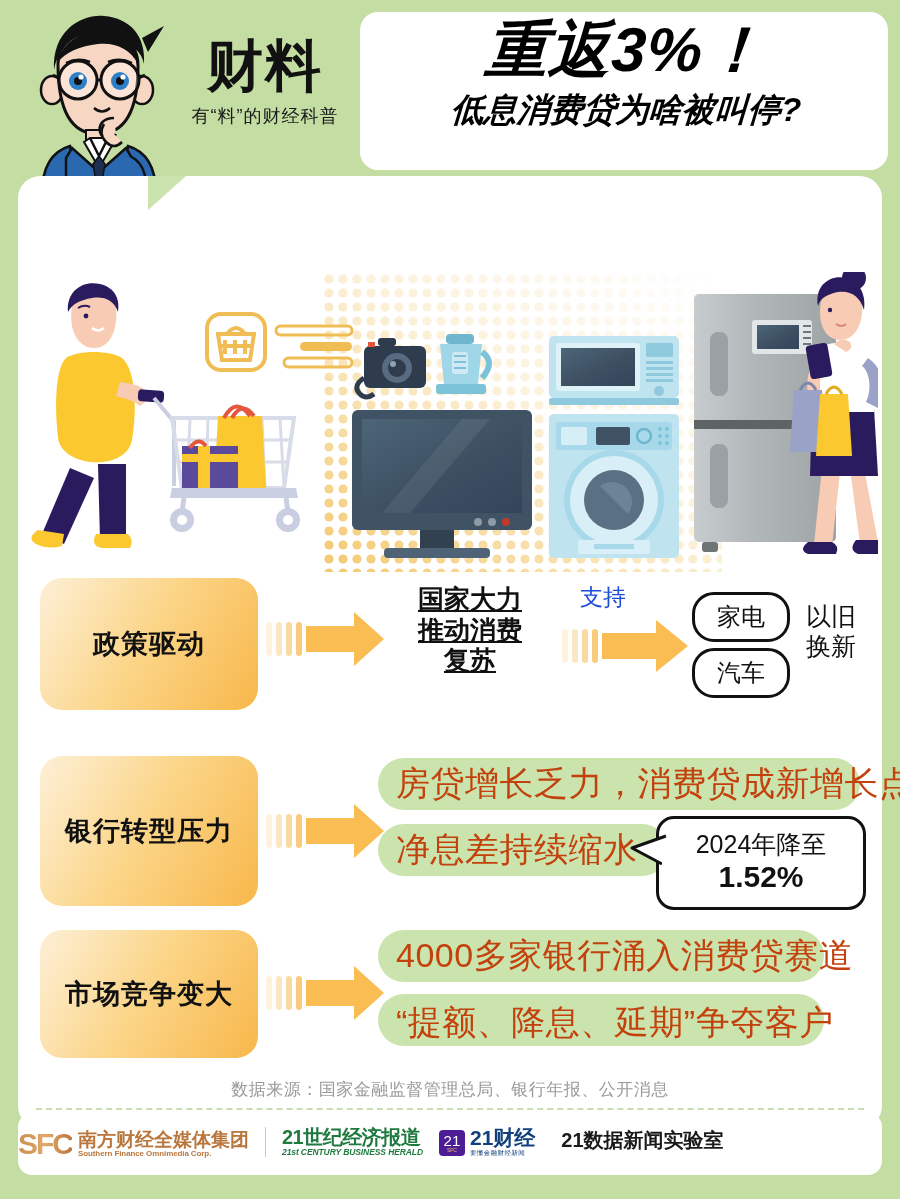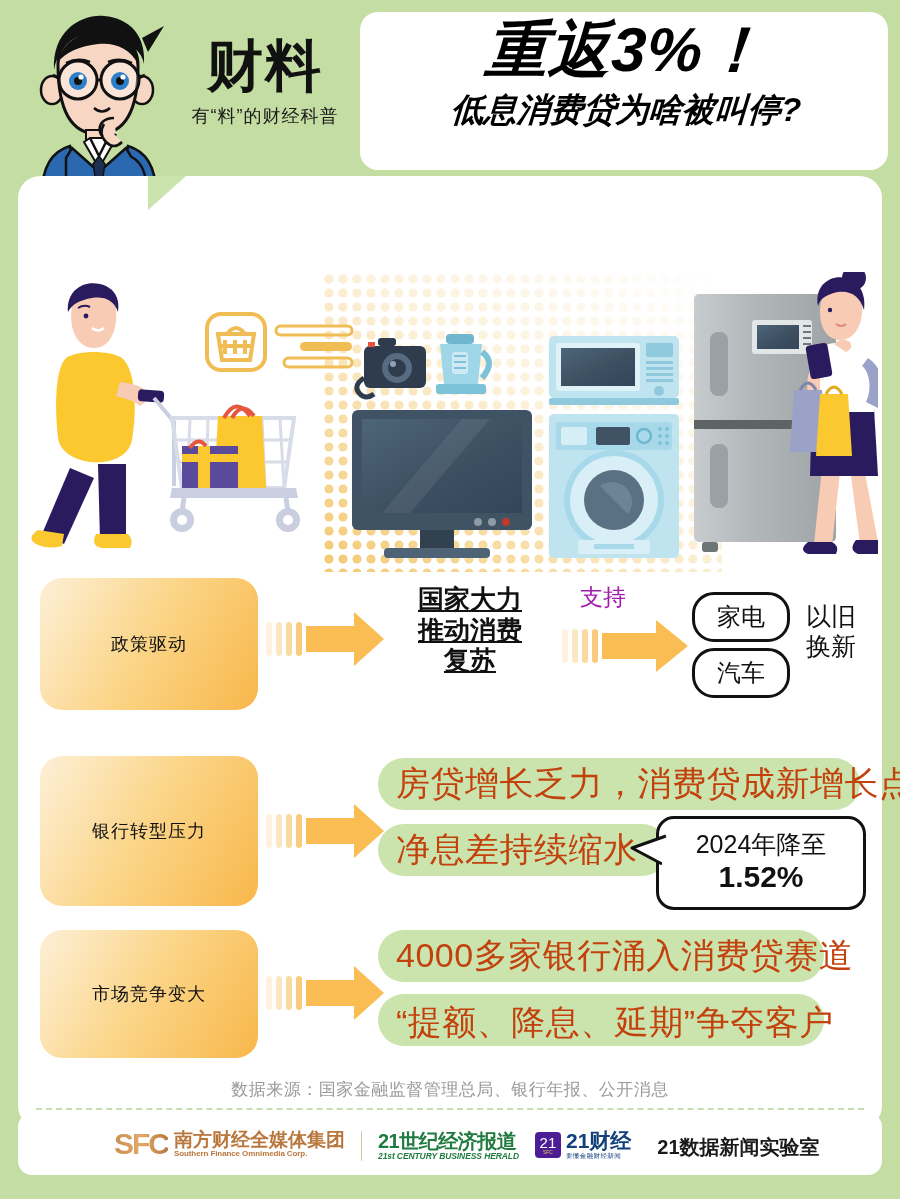--- a/index.html
+++ b/index.html
@@ -47,35 +47,35 @@
 
   
   .row{position:absolute;left:40px;width:820px;}
   .row1{top:578px;height:132px;}
   .row2{top:756px;height:150px;}
   .row3{top:930px;height:128px;}
 
   .label-box{position:absolute;left:0;top:0;width:218px;height:100%;border-radius:22px;
     background:linear-gradient(120deg,#fdf0d8 0%,#fbd588 48%,#f8b74a 100%);
     display:flex;align-items:center;justify-content:center;}
-  .label-box .txt{font-size:18px;font-weight:400;color:#111;letter-spacing:1px;white-space:nowrap;}
+  .label-box .txt{font-size:27px;font-weight:700;color:#111;letter-spacing:1px;white-space:nowrap;}
 
   
   .arrow{position:absolute;display:flex;align-items:center;}
   .arrow .stripes{display:flex;align-items:center;height:34px;}
   .arrow .stripes i{display:block;width:6px;height:34px;border-radius:3px;margin-right:4px;background:#f7b84b;}
   .arrow .stripes i:nth-child(1){opacity:.18}
   .arrow .stripes i:nth-child(2){opacity:.34}
   .arrow .stripes i:nth-child(3){opacity:.52}
   .arrow .stripes i:nth-child(4){opacity:.72}
   .arrow svg{display:block}
 
   
   .mid-text{position:absolute;font-size:26px;font-weight:900;color:#111;line-height:1.18;text-align:center;}
-  .support-label{position:absolute;font-size:23px;font-weight:500;color:#a21caf;}
+  .support-label{position:absolute;font-size:23px;font-weight:500;color:#1d4ed8;}
 
   .pill-outline{position:absolute;width:92px;height:44px;border:3px solid #111;border-radius:22px;
      display:flex;align-items:center;justify-content:center;background:#fff;}
   .pill-outline span{font-size:24px;color:#111;font-weight:500;}
   .swap-text{position:absolute;font-size:25px;font-weight:500;color:#111;line-height:1.18;text-align:center;}
 
   
   .gpill{position:absolute;background:#cbe3ac;border-radius:26px;display:flex;align-items:center;
      padding:0 18px;box-sizing:border-box;}
   .gpill span{font-size:34px;color:#c2410c;font-weight:500;letter-spacing:.5px;white-space:nowrap;}
@@ -85,21 +85,21 @@
      display:flex;flex-direction:column;align-items:center;justify-content:center;}
   .callout .l1{font-size:25px;color:#111;font-weight:500;line-height:1.1;}
   .callout .l2{font-size:30px;color:#111;font-weight:900;line-height:1.2;}
 
   
   .source{position:absolute;left:0;top:1078px;width:900px;text-align:center;
      font-size:17px;color:#9a9a9a;letter-spacing:.5px;}
   .dash{position:absolute;left:36px;top:1108px;width:828px;border-top:2px dashed #c9ddb2;}
   .footbar{position:absolute;left:18px;top:1113px;width:864px;height:62px;background:#fff;border-radius:14px;
      display:flex;align-items:center;}
-  .logos{display:flex;align-items:flex-end;gap:16px;padding-left:96px;}
+  .logos{display:flex;align-items:flex-start;gap:16px;}
 
   .sfc{display:flex;align-items:center;gap:6px;}
   .sfc-mark{font-size:30px;font-weight:900;letter-spacing:-2px;
      background:linear-gradient(90deg,#c98f4e,#e3a86a,#b9773d);-webkit-background-clip:text;
      background-clip:text;color:transparent;}
   .sfc-cn{font-size:19px;font-weight:900;color:#b9773d;line-height:1.05;letter-spacing:0px;}
   .sfc-en{font-size:8px;font-weight:700;color:#b9773d;letter-spacing:-.1px;}
   .divline{width:1px;height:30px;background:#d8c6b2;}
 
   .h21{line-height:1.05;}

